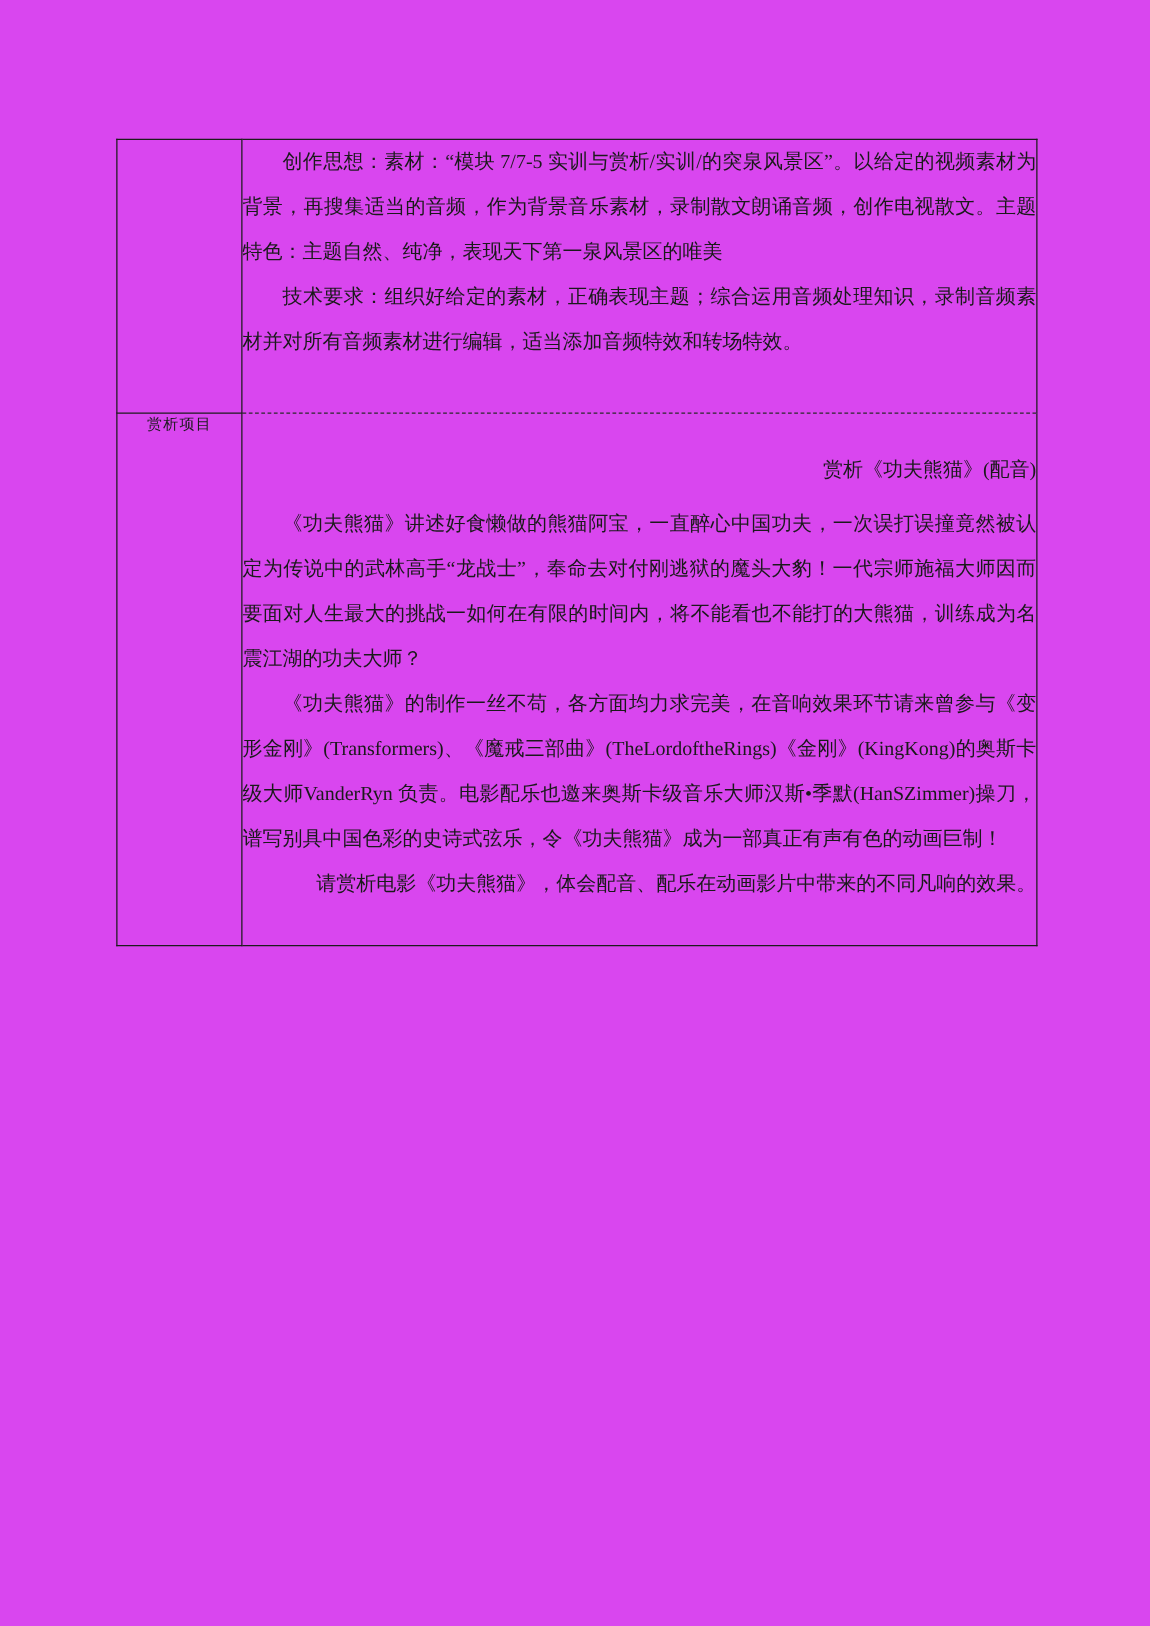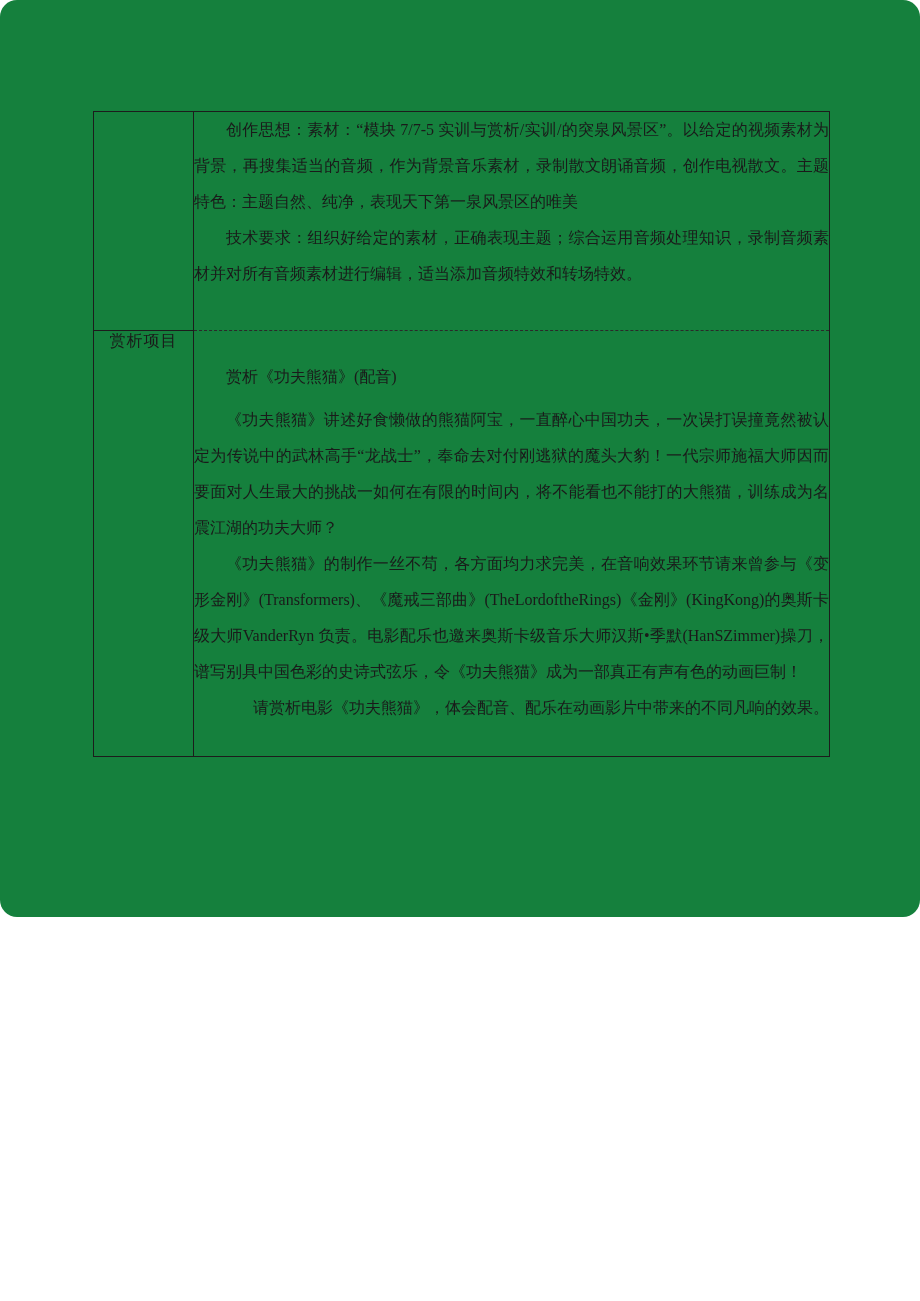--- a/index.html
+++ b/index.html
@@ -3,45 +3,44 @@
 <meta charset="utf-8">
 <style>
   html, body {
     margin: 0;
     padding: 0;
     background: #ffffff;
   }
   .page {
     position: relative;
     width: 920px;
-    height: 917px;
-    background: #15803d;
+    height: 1301px;
+    background: #d946ef;
     font-family: "Liberation Serif", "DejaVu Serif", serif;
     color: #1a1a1a;
     overflow: hidden;
-    border-radius: 17px;
   }
   table.doc-table {
     position: absolute;
     left: 93px;
     top: 111px;
     width: 734px;
     border-collapse: collapse;
     table-layout: fixed;
   }
   table.doc-table td {
     border: 1px solid #1c1c1c;
     vertical-align: top;
     padding: 0;
   }
   td.label-cell {
     width: 99px;
     text-align: center;
     vertical-align: middle;
-    font-size: 16px;
+    font-size: 12px;
     letter-spacing: 1px;
   }
   td.content-cell {
     width: 635px;
     padding: 7px 6px 0 8px;
   }
   tr.row-creation { height: 219px; }
   tr.row-appreciation { height: 426px; }
   
   tr.row-creation td.content-cell { border-bottom: 1px dashed #2a2a2a; }
@@ -52,21 +51,21 @@
     line-height: 36px;
     text-align: justify;
     text-indent: 2em;
     color: #1a1a1a;
   }
   .para.last { text-align: right; }
   .title-para {
     margin: 0 0 7px 0;
     font-size: 16px;
     line-height: 36px;
-    text-align: left;
+    text-align: right;
     text-indent: 2em;
     color: #1a1a1a;
   }
 </style>
 </head>
 <body>
 
 <div class="page">
   <table class="doc-table">
     <tbody>

